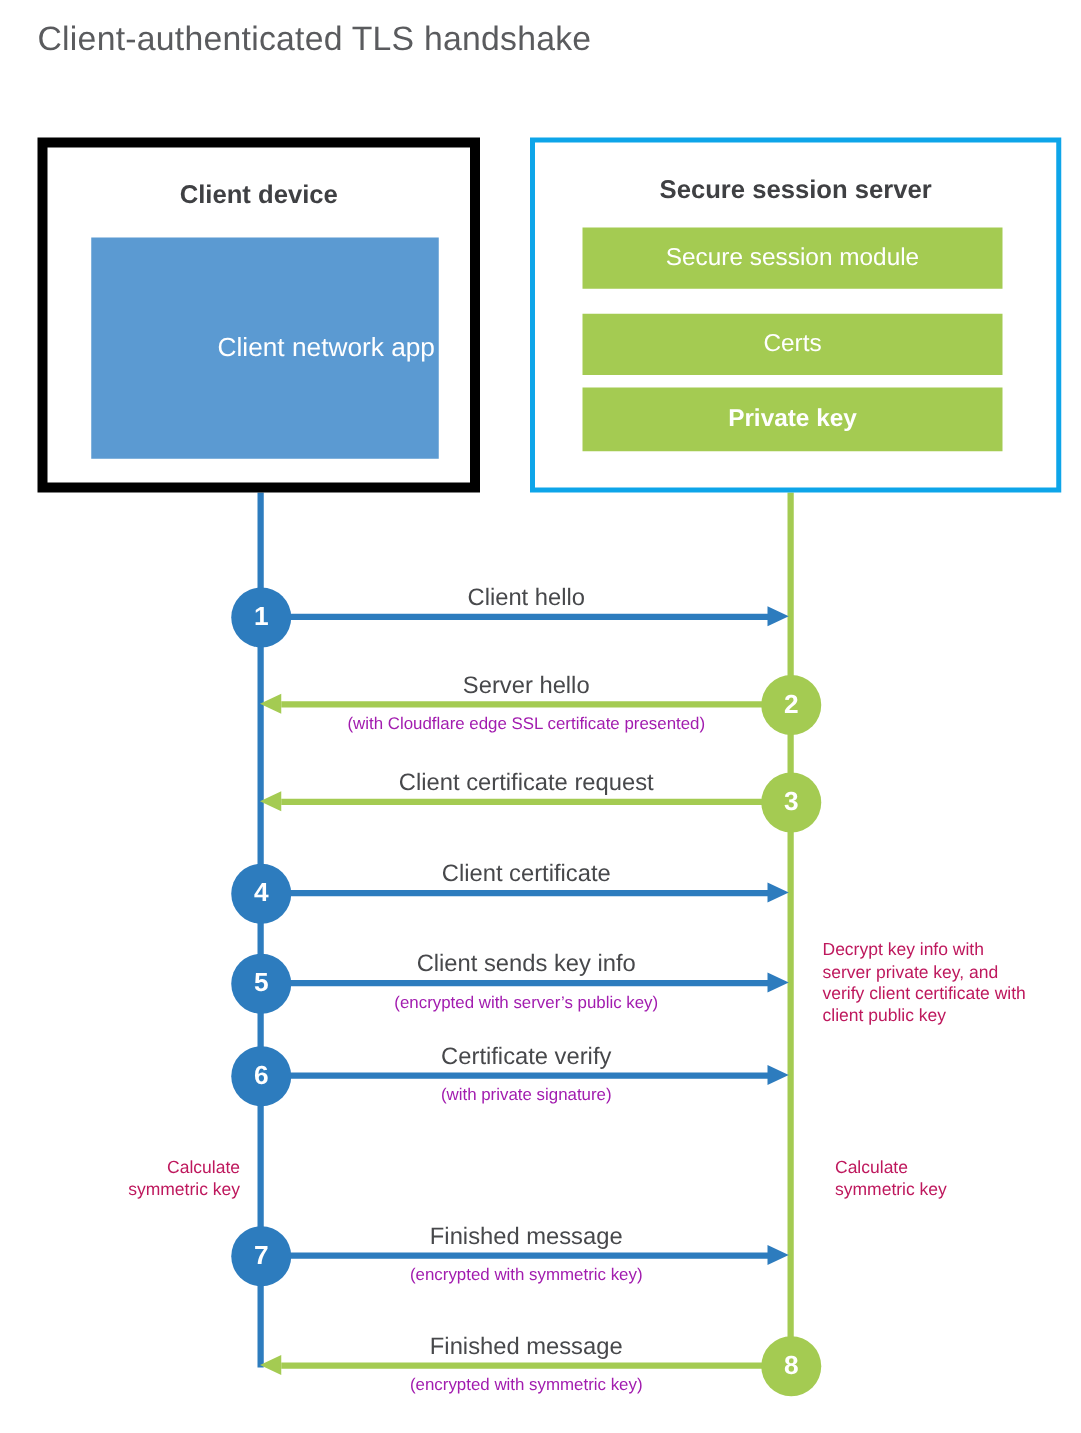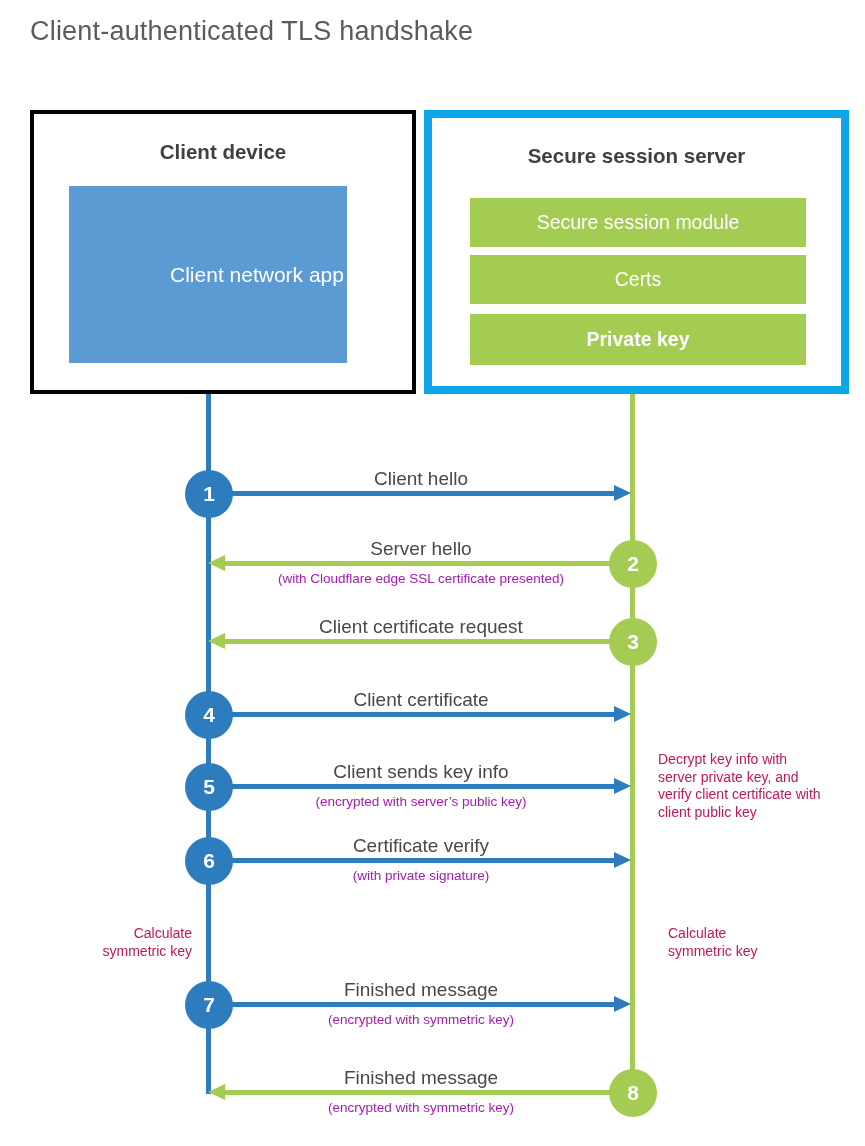--- a/index.html
+++ b/index.html
@@ -6,33 +6,33 @@
   .canvas {
     position:relative; width:865px; height:1146px; background:#ffffff;
     font-family:"Liberation Sans","DejaVu Sans",sans-serif; overflow:hidden;
   }
   .page-title {
     position:absolute; left:30px; top:16px; font-size:27px; font-weight:400;
     color:#5a5b5e; letter-spacing:0.2px;
   }
   
   .actor-box { position:absolute; top:110px; height:284px; background:#fff; box-sizing:border-box; z-index:2; }
-  .client-box { left:30px; width:386px; border:4px solid #000000; }
-  .server-box { left:424px; width:425px; border:8px solid #0ea5e9; }
+  .client-box { left:30px; width:354px; border:8px solid #000000; }
+  .server-box { left:424px; width:425px; border:4px solid #0ea5e9; }
   .box-header { margin-top:26px; text-align:center; font-weight:700; font-size:20.5px; color:#3f4043; }
   .client-app {
     position:absolute; left:35px; top:72px; width:278px; height:177px; background:#5b9ad2;
     color:#fff; font-size:21px; display:flex; align-items:center; justify-content:flex-end; text-align:center;
   }
   .client-app span { display:block; width:180px; line-height:26px; }
   .server-bar {
     position:absolute; left:38px; width:336px; height:49px; background:#a4cb52;
     color:#fff; font-size:19.5px; display:flex; align-items:center; justify-content:center;
   }
-  .bar-1 { top:80px; } .bar-2 { top:137px; } .bar-3 { top:196px; height:51px;font-weight:bold; }
+  .bar-1 { top:68px; } .bar-2 { top:137px; } .bar-3 { top:196px; height:51px;font-weight:bold; }
   
   .vline { position:absolute; top:392px; width:5px; z-index:1; }
   .vline-client { left:206px; height:702px; background:#2d7cbe; }
   .vline-server { left:630px; height:701px; background:#a4cb52; }
   
   .step { position:absolute; left:185px; width:472px; height:48px; z-index:3; }
   .s1 { top:470px; } .s2 { top:540px; } .s3 { top:618px; } .s4 { top:691px; }
   .s5 { top:763px; } .s6 { top:837px; } .s7 { top:981px; } .s8 { top:1069px; }
   .badge {
     position:absolute; top:0; width:48px; height:48px; border-radius:50%;

